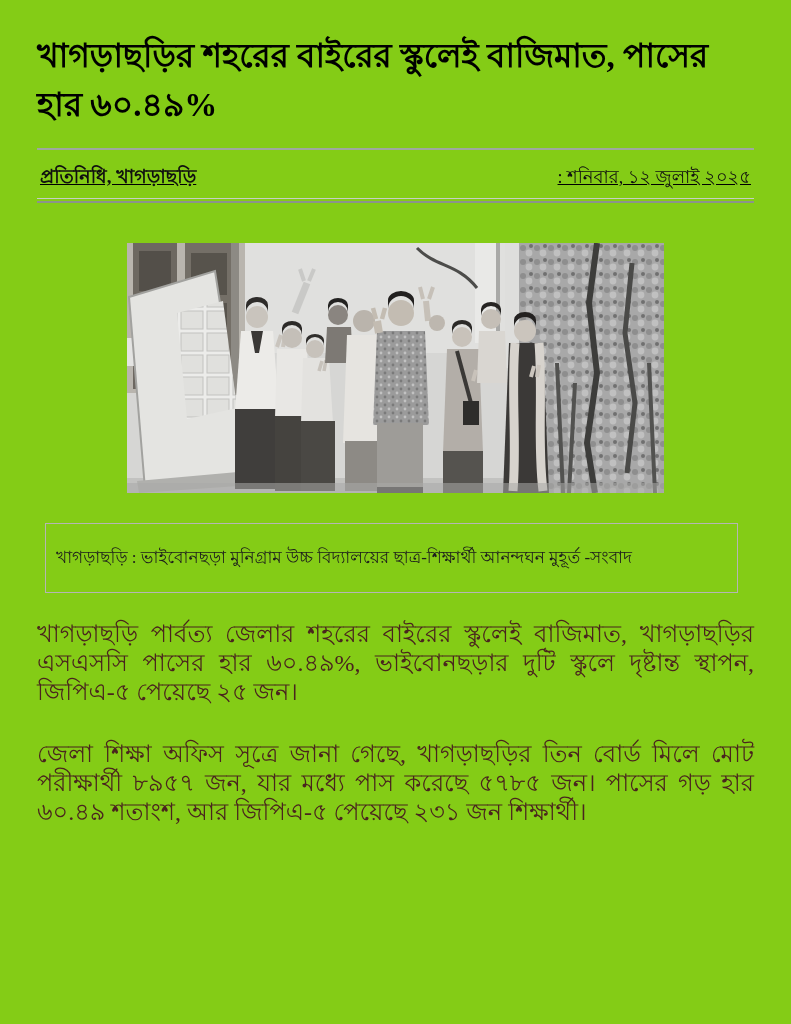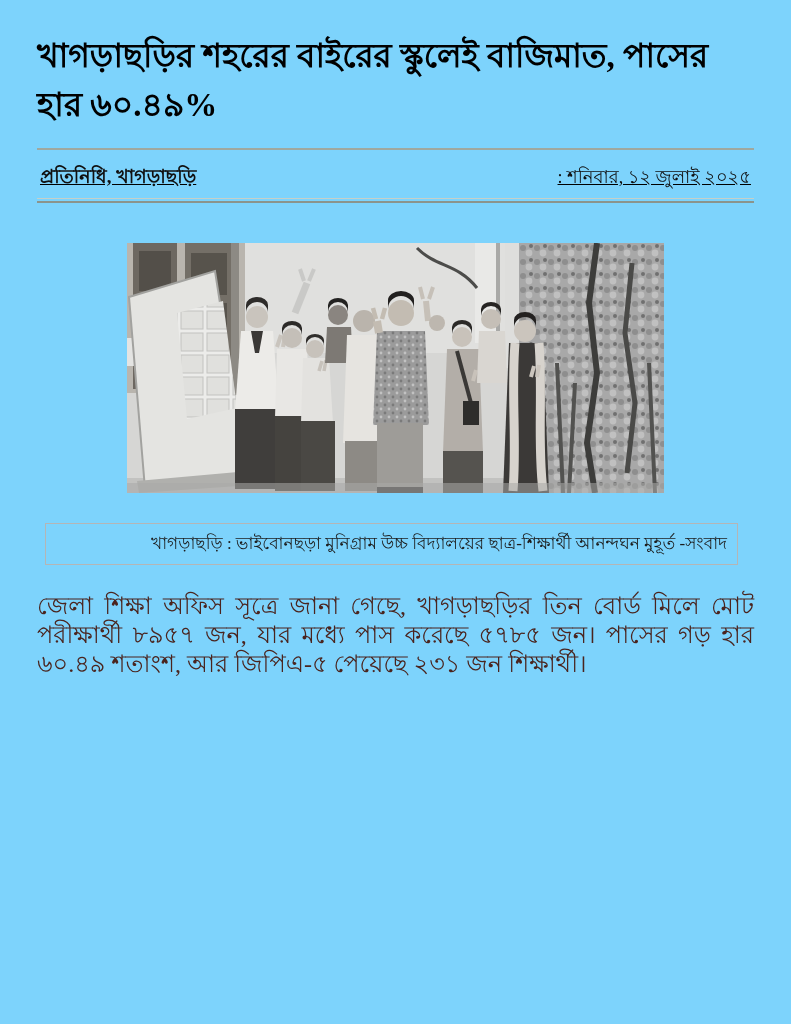--- a/index.html
+++ b/index.html
@@ -6,21 +6,21 @@
   html, body {
     margin: 0; padding: 0;
     background: #ffffff;
     font-family: "Liberation Serif", serif;
   }
   .page {
     position: relative;
     width: 791px;
     height: 1024px;
     overflow: hidden;
-    background: #7dd3fc;
+    background: #84cc16;
   }
   .container {
     padding: 0 37px;
   }
   
   .headline {
     margin: 32px 0 0 0;
     font-size: 33px;
     font-weight: bold;
     color: #000000;
@@ -60,22 +60,22 @@
   }
   .photo-figure svg {
     display: block;
     width: 537px;
     height: 250px;
   }
   
   .caption-box {
     margin: 30px 16px 0 8px;
     border: 1px solid #b5b5b5;
-    padding: 6px 10px;
-    text-align: right;
+    padding: 20px 10px;
+    text-align: left;
     font-size: 17px;
     color: #1c1c1c;
   }
   
   .article-body {
     margin-top: 27px;
   }
   .article-body p {
     font-size: 24px;
     line-height: 1.21;
@@ -212,17 +212,18 @@
 
         <rect x="0" y="240" width="537" height="10" fill="#aaaaa8" opacity="0.55"></rect>
       </svg>
     </figure>
 
     <div class="caption-box">
       <span>খাগড়াছড়ি : ভাইবোনছড়া মুনিগ্রাম উচ্চ বিদ্যালয়ের ছাত্র-শিক্ষার্থী আনন্দঘন মুহূর্ত -সংবাদ</span>
     </div>
 
     <div class="article-body">
+      <p>খাগড়াছড়ি পার্বত্য জেলার শহরের বাইরের স্কুলেই বাজিমাত, খাগড়াছড়ির এসএসসি পাসের হার ৬০.৪৯%, ভাইবোনছড়ার দুটি স্কুলে দৃষ্টান্ত স্থাপন, জিপিএ-৫ পেয়েছে ২৫ জন।</p>
       <p>জেলা শিক্ষা অফিস সূত্রে জানা গেছে, খাগড়াছড়ির তিন বোর্ড মিলে মোট পরীক্ষার্থী ৮৯৫৭ জন, যার মধ্যে পাস করেছে ৫৭৮৫ জন। পাসের গড় হার ৬০.৪৯ শতাংশ, আর জিপিএ-৫ পেয়েছে ২৩১ জন শিক্ষার্থী।</p>
     </div>
 
   </div>
 </div>
 
 </body></html>

